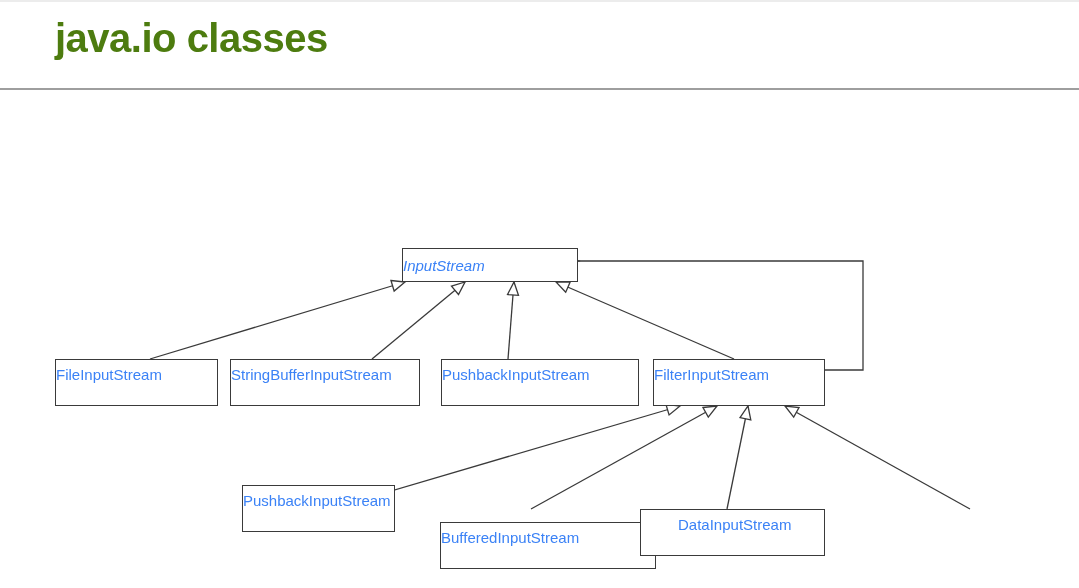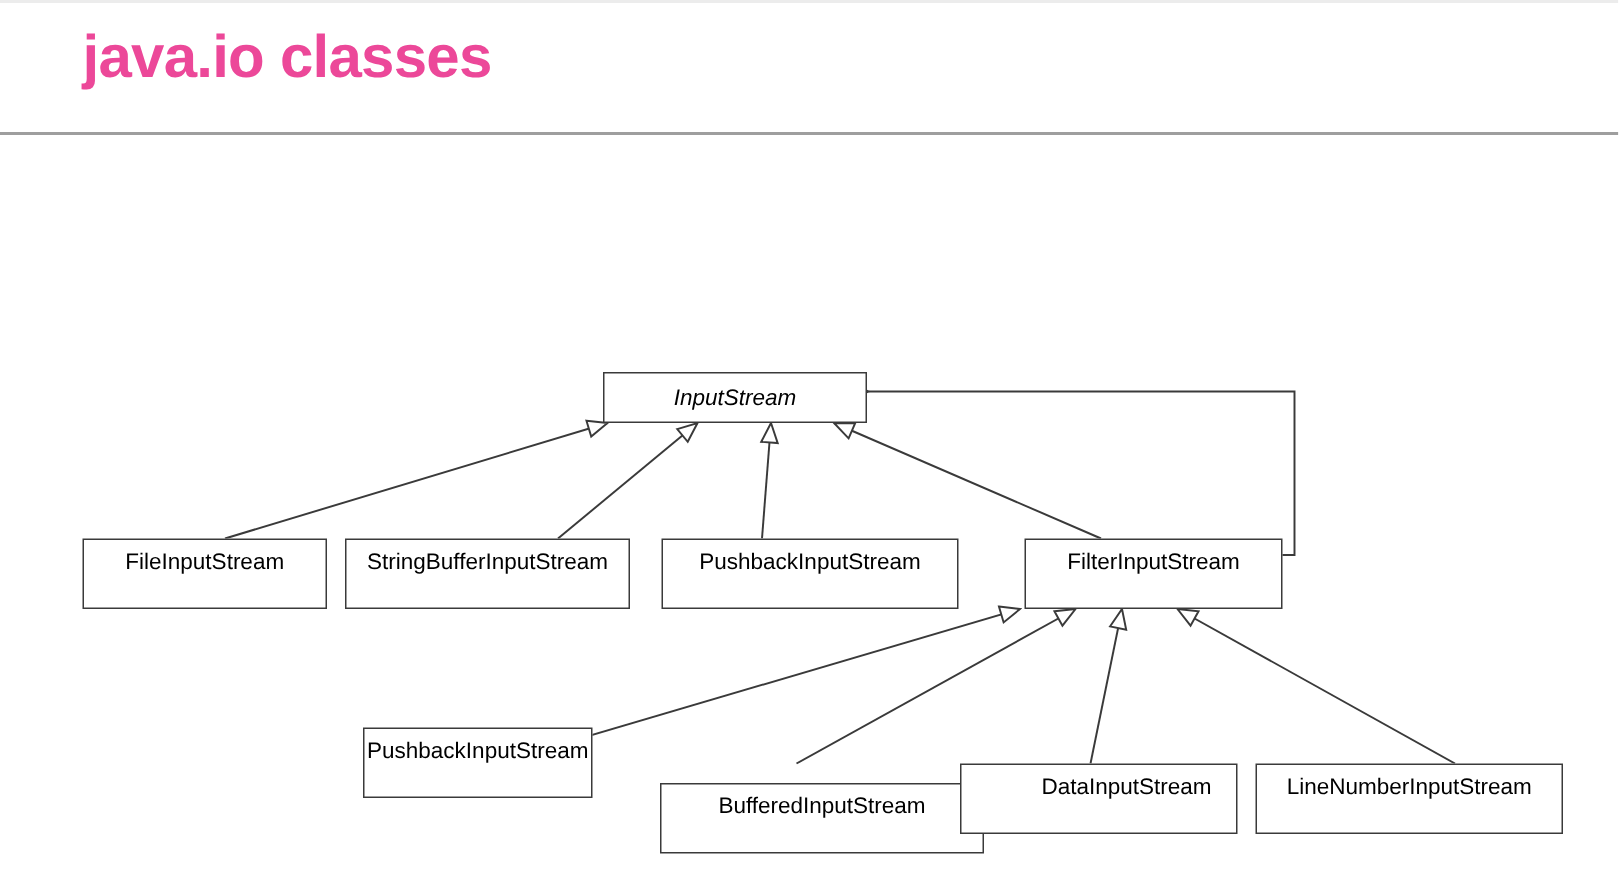--- a/index.html
+++ b/index.html
@@ -21,21 +21,21 @@
     height: 2px;
     background: #ececec;
   }
   .page-title {
     position: absolute;
     left: 55px;
     top: 16px;
     font-size: 40px;
     font-weight: bold;
     letter-spacing: -0.5px;
-    color: #ec4899;
+    color: #4d7c0f;
     white-space: nowrap;
   }
   .title-rule {
     position: absolute;
     left: 0;
     top: 88px;
     width: 1079px;
     height: 2px;
     background: #9e9e9e;
   }
@@ -55,25 +55,24 @@
     stroke: #3a3a3a;
     stroke-width: 1.3;
   }
   .node {
     position: absolute;
     z-index: 2;
     box-sizing: border-box;
     background: #ffffff;
     border: 1.5px solid #3a3a3a;
     display: flex;
-    justify-content: center;
     align-items: flex-start;
     padding-top: 6px;
     font-size: 15px;
-    color: #000000;
+    color: #3b82f6;
     white-space: nowrap;
   }
   .node.abstract {
     align-items: center;
     padding-top: 0;
     font-style: italic;
   }
 </style>
 </head>
 <body>
@@ -117,34 +116,31 @@
     </div>
 
     <div class="node" style="left: 230px; top: 359px; width: 190px; height: 47px;">
       <span>StringBufferInputStream</span>
     </div>
 
     <div class="node" style="left: 441px; top: 359px; width: 198px; height: 47px;">
       <span>PushbackInputStream</span>
     </div>
 
-    <div class="node" style="left: 653px; top: 359px; width: 172px; height: 47px; margin-left: 30px;">
+    <div class="node" style="left: 653px; top: 359px; width: 172px; height: 47px;">
       <span>FilterInputStream</span>
     </div>
 
     <div class="node" style="left: 242px; top: 485px; width: 153px; height: 47px;">
       <span>PushbackInputStream</span>
     </div>
 
     <div class="node" style="left: 440px; top: 498px; width: 216px; height: 47px; margin-top: 24px;">
       <span>BufferedInputStream</span>
     </div>
 
     <div class="node" style="left: 640px; top: 509px; width: 185px; height: 47px; padding-left: 37px;">
       <span>DataInputStream</span>
     </div>
 
-    <div class="node" style="left: 837px; top: 509px; width: 205px; height: 47px;">
-      <span>LineNumberInputStream</span>
-    </div>
 
   </div>
 </div>
 
 </body></html>

